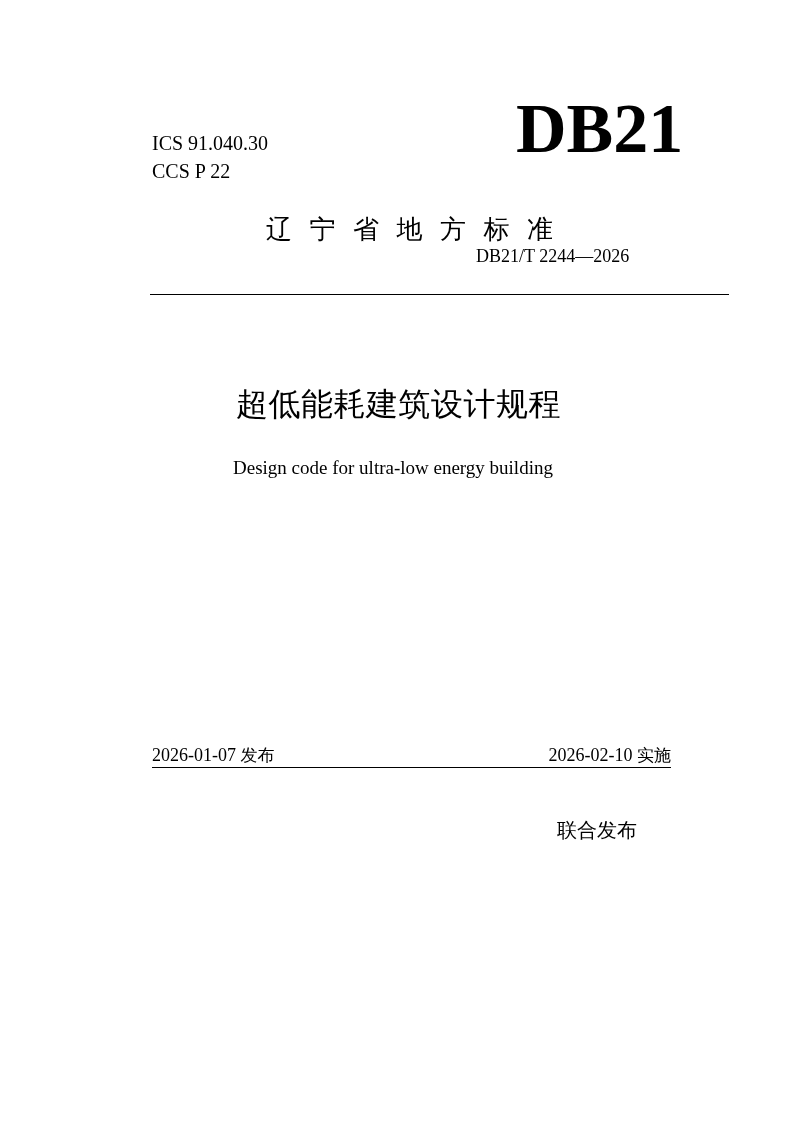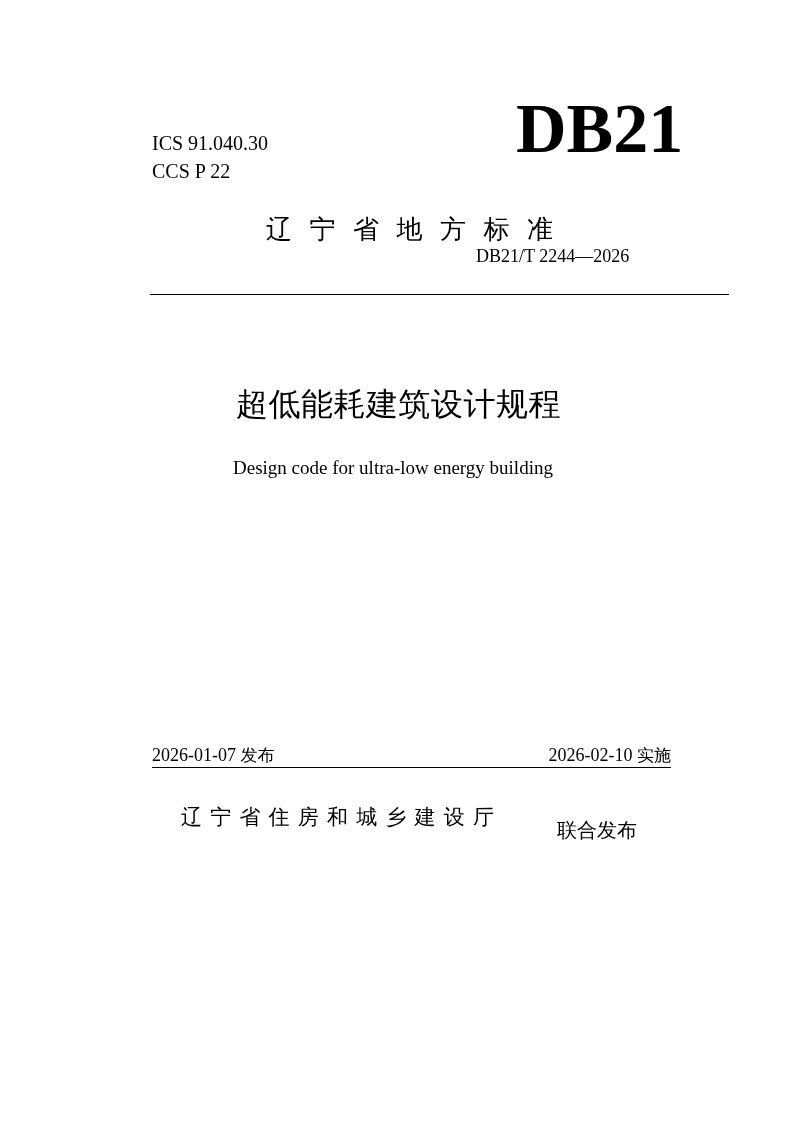--- a/index.html
+++ b/index.html
@@ -136,16 +136,15 @@
     <span>2026-01-07</span>
     <span class="cn">发布</span>
   </span>
   <span class="date-item">
     <span>2026-02-10</span>
     <span class="cn">实施</span>
   </span>
 </div>
 
 <div class="abs issuers">
-  <div class="issuer-line-1">辽宁省住房和城乡建设厅</div>
 </div>
 
 <div class="abs joint">联合发布</div>
 
 </body></html>

